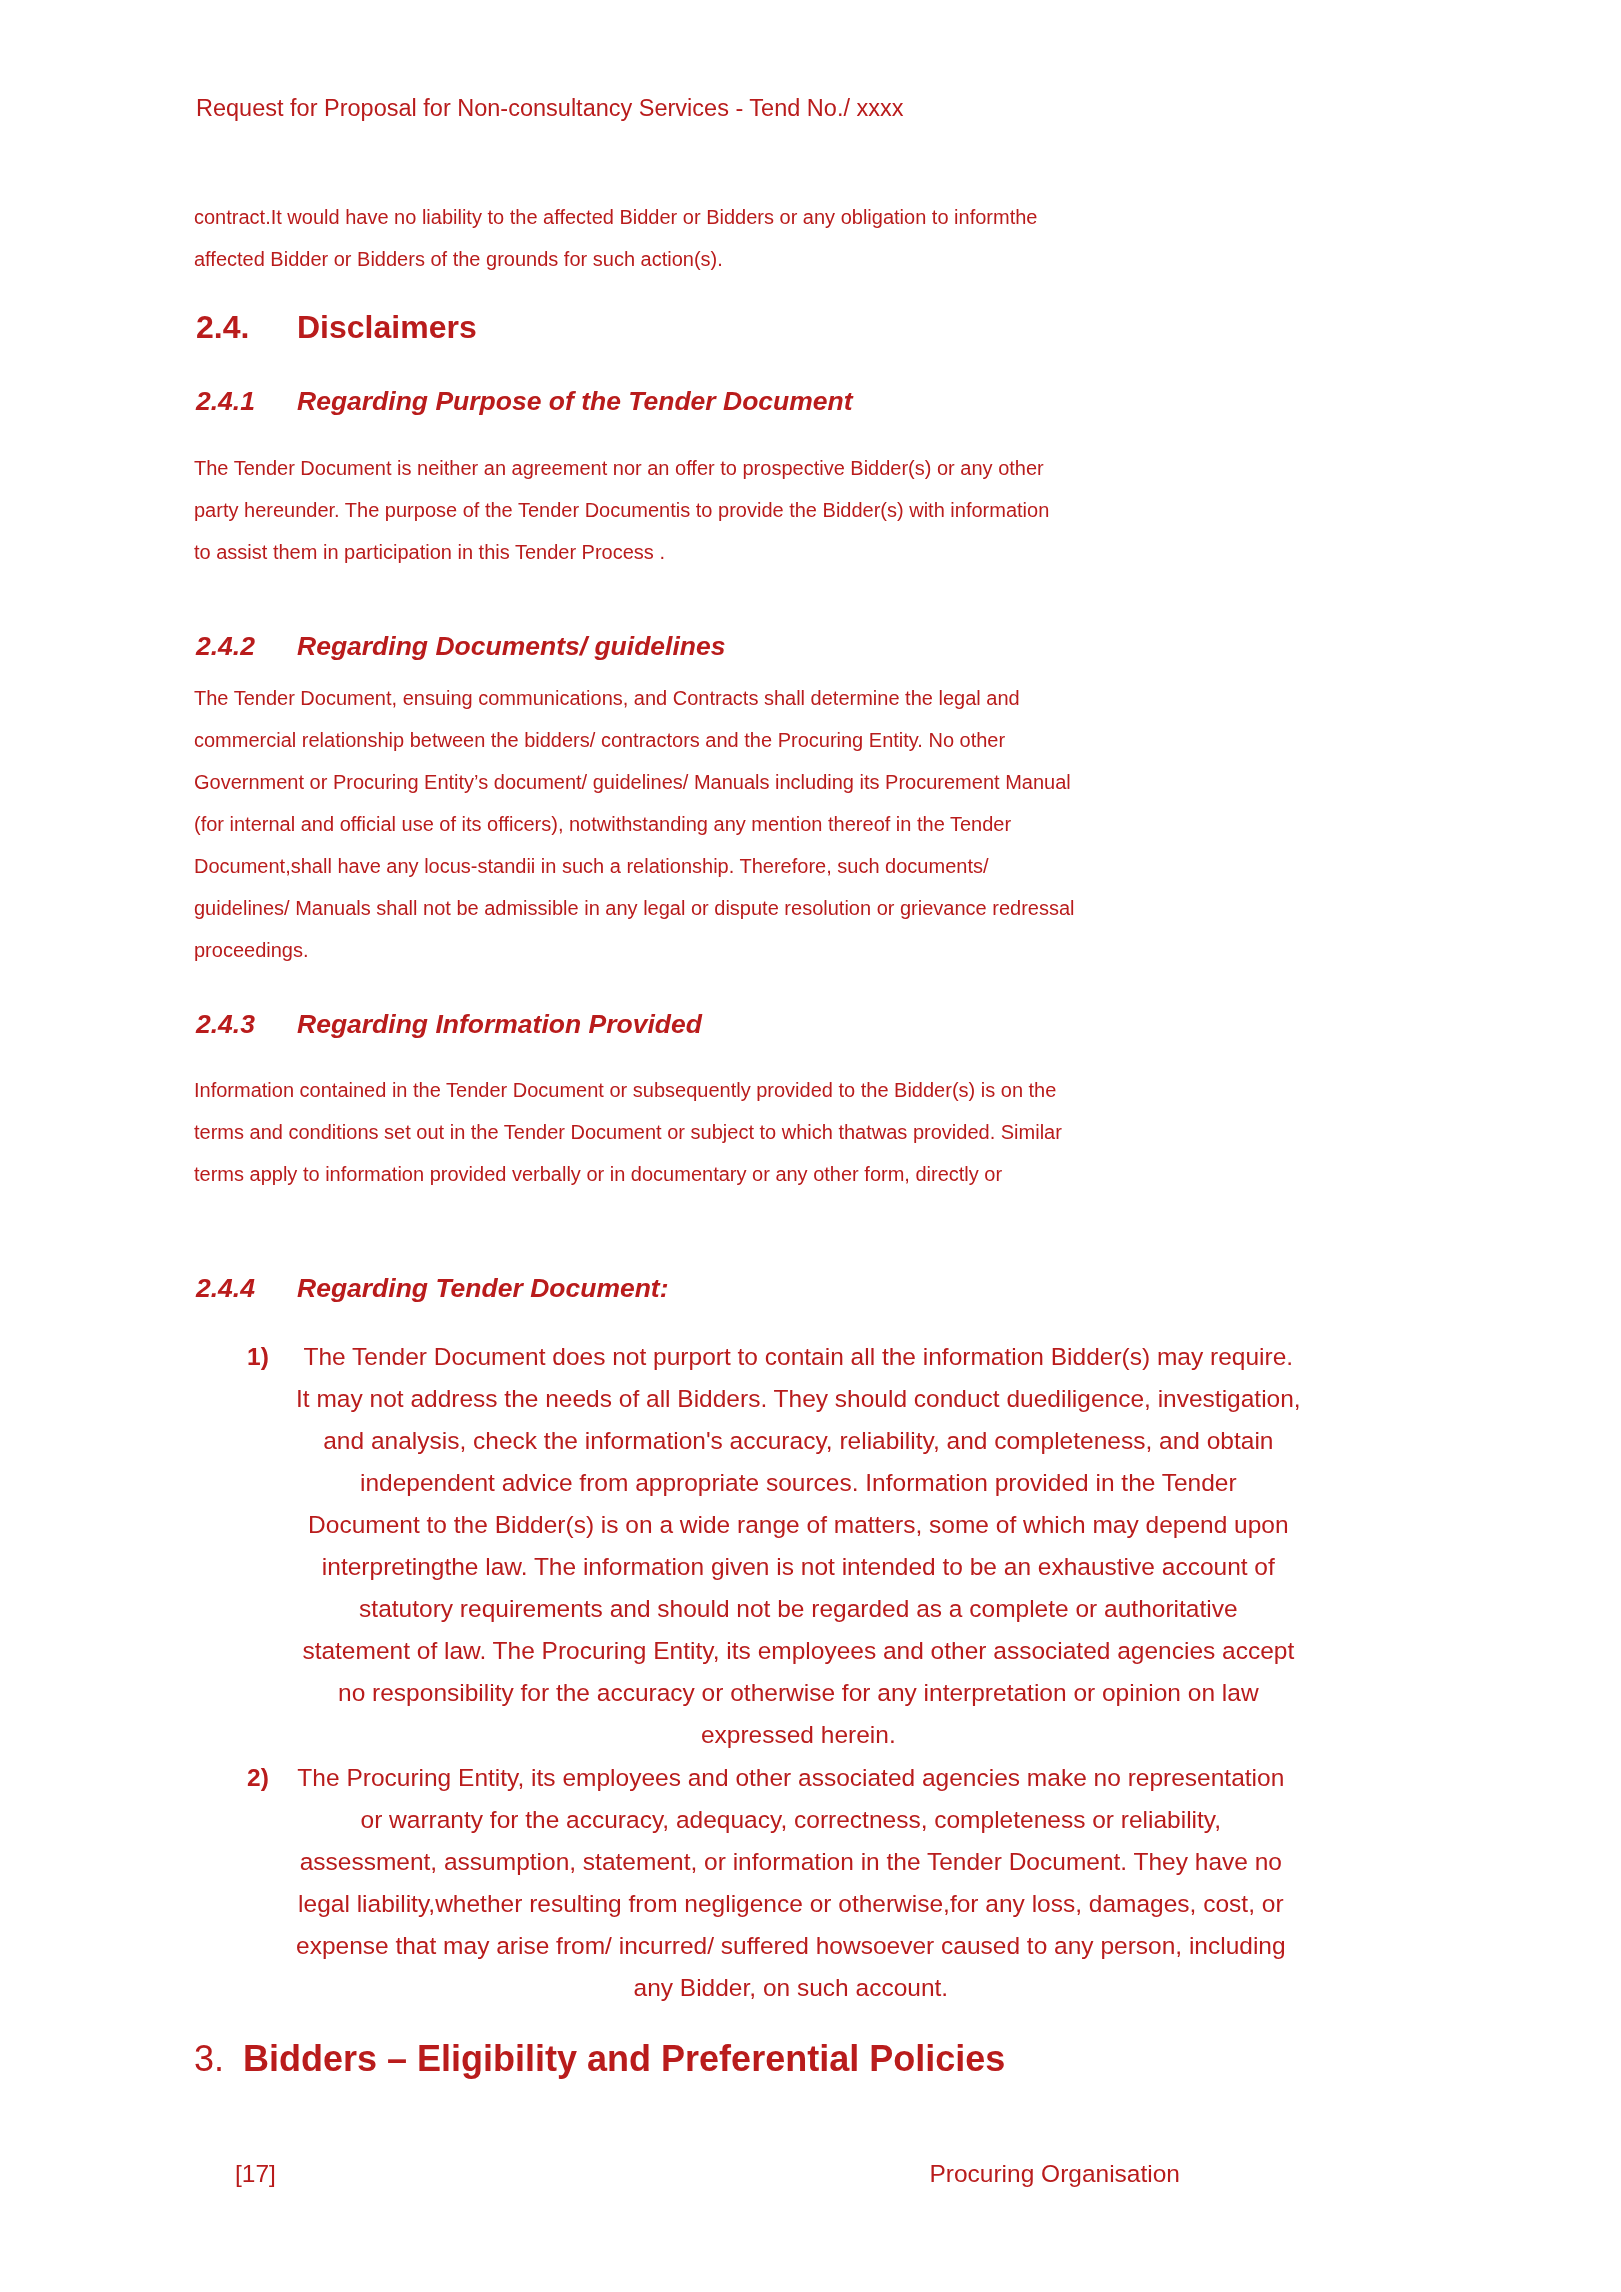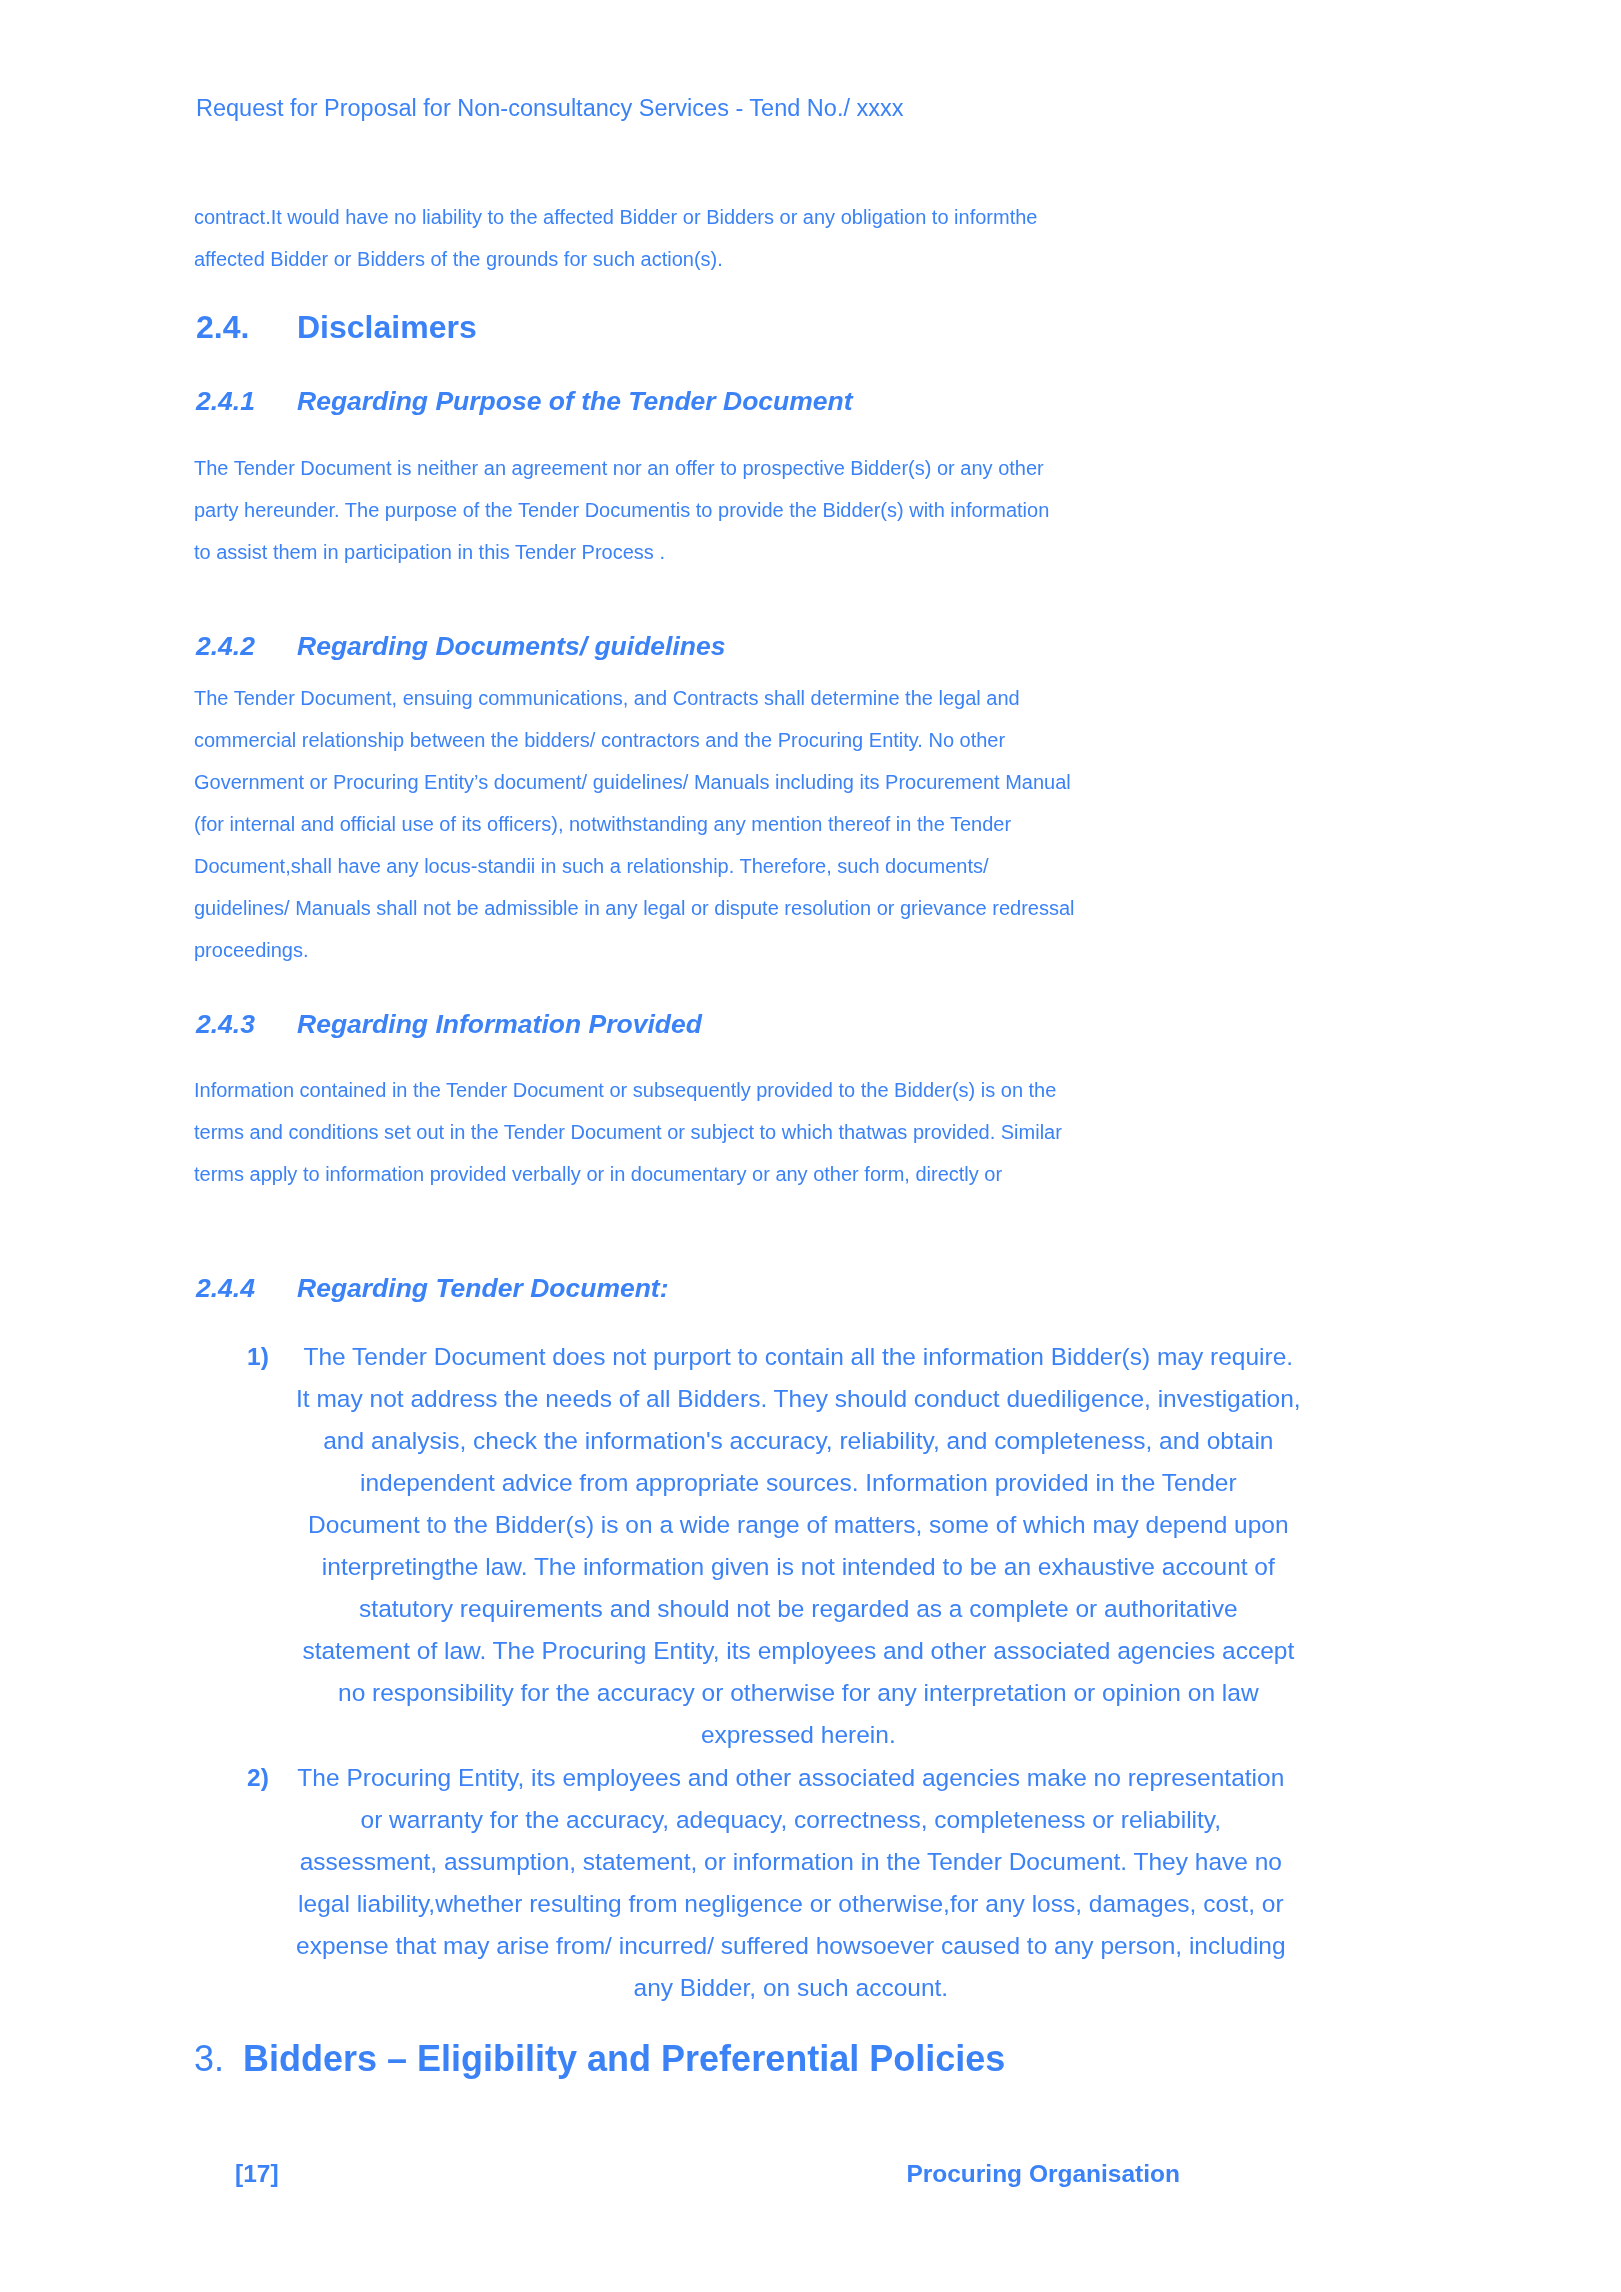--- a/index.html
+++ b/index.html
@@ -1,21 +1,21 @@
 <!DOCTYPE html>
 <html><head>
 <meta charset="utf-8">
 <style>
   html, body { margin: 0; padding: 0; background: #ffffff; }
   .page {
     position: relative;
     width: 1621px;
     height: 2293px;
     background: #ffffff;
-    color: #3b82f6;
+    color: #b91c1c;
     font-family: "Liberation Sans", "DejaVu Sans", sans-serif;
     overflow: hidden;
   }
   .abs { position: absolute; }
   .pg-header {
     left: 196px; top: 94px;
     font-size: 23.5px; line-height: 29px;
     white-space: nowrap;
   }
   .bodyblock { left: 194px; font-size: 20px; }
@@ -36,21 +36,21 @@
     font-size: 24.5px; font-weight: 700; line-height: 42px;
   }
   .listitem .lilines { margin-left: 49px; font-size: 24.5px; text-align: center; }
   .listitem .lilines .tline { line-height: 42px; height: 42px; white-space: nowrap; }
   .h1row {
     left: 194px; top: 2035px;
     font-size: 36px; line-height: 47px; white-space: nowrap;
   }
   .h1row .hnum { display: inline-block; width: 49px; font-weight: 400; }
   .h1row .htitle { font-weight: 700; }
-  .pg-footer { left: 0; top: 2156px; width: 1383px; height: 39px; font-weight: bold; }
+  .pg-footer { left: 0; top: 2156px; width: 1383px; height: 39px; }
   .pg-footer .pnum { position: absolute; left: 235px; font-size: 24.5px; line-height: 35px; }
   .pg-footer .org  { position: absolute; right: 203px; font-size: 24.5px; line-height: 35px; white-space: nowrap; }
 </style>
 </head>
 <body>
 
 <div class="page">
 
   <div class="abs pg-header">Request for Proposal for Non-consultancy Services - Tend No./ xxxx</div>
 

